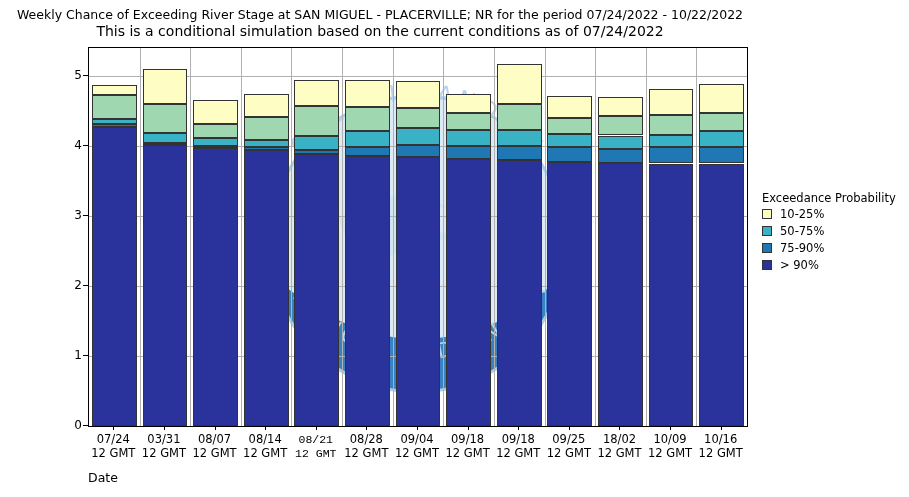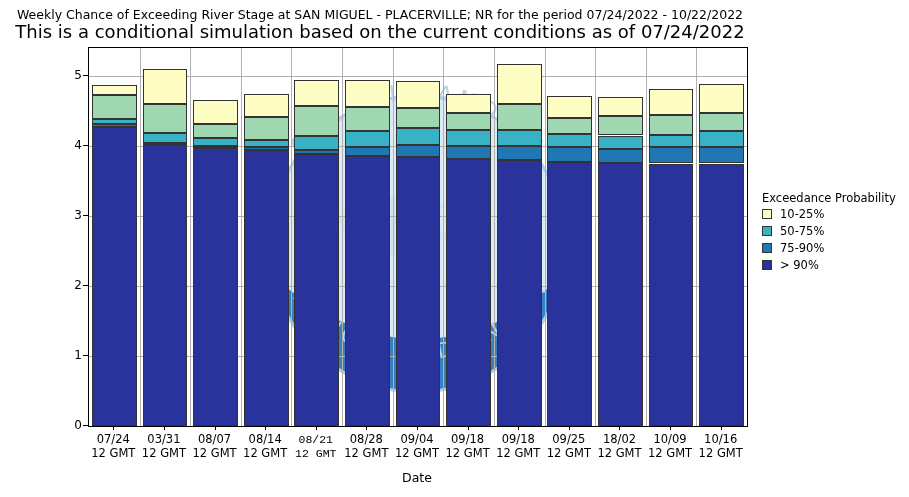--- a/index.html
+++ b/index.html
@@ -28,21 +28,21 @@
     top: 6px;
     width: 760px;
     text-align: center;
   }
   .title-line1 {
     font-size: 12.5px;
     line-height: 17px;
     white-space: nowrap;
   }
   .title-line2 {
-    font-size: 18px;
+    font-size: 14px;
     line-height: 17px;
     white-space: nowrap;
     text-align: center;
   }
 
   
   .plot-frame {
     position: absolute;
     left: 88px;
     top: 47px;
@@ -129,21 +129,21 @@
     width: 70px;
     text-align: center;
     font-size: 11.5px;
     line-height: 13.5px;
   }
   .xlabel {
     position: absolute;
     left: 88px;
     top: 470px;
     width: 658px;
-    text-align: center;
+    text-align: left;
     font-size: 12.5px;
   }
 
   
   .legend {
     position: absolute;
     left: 762px;
     top: 191px;
     width: 145px;
   }

